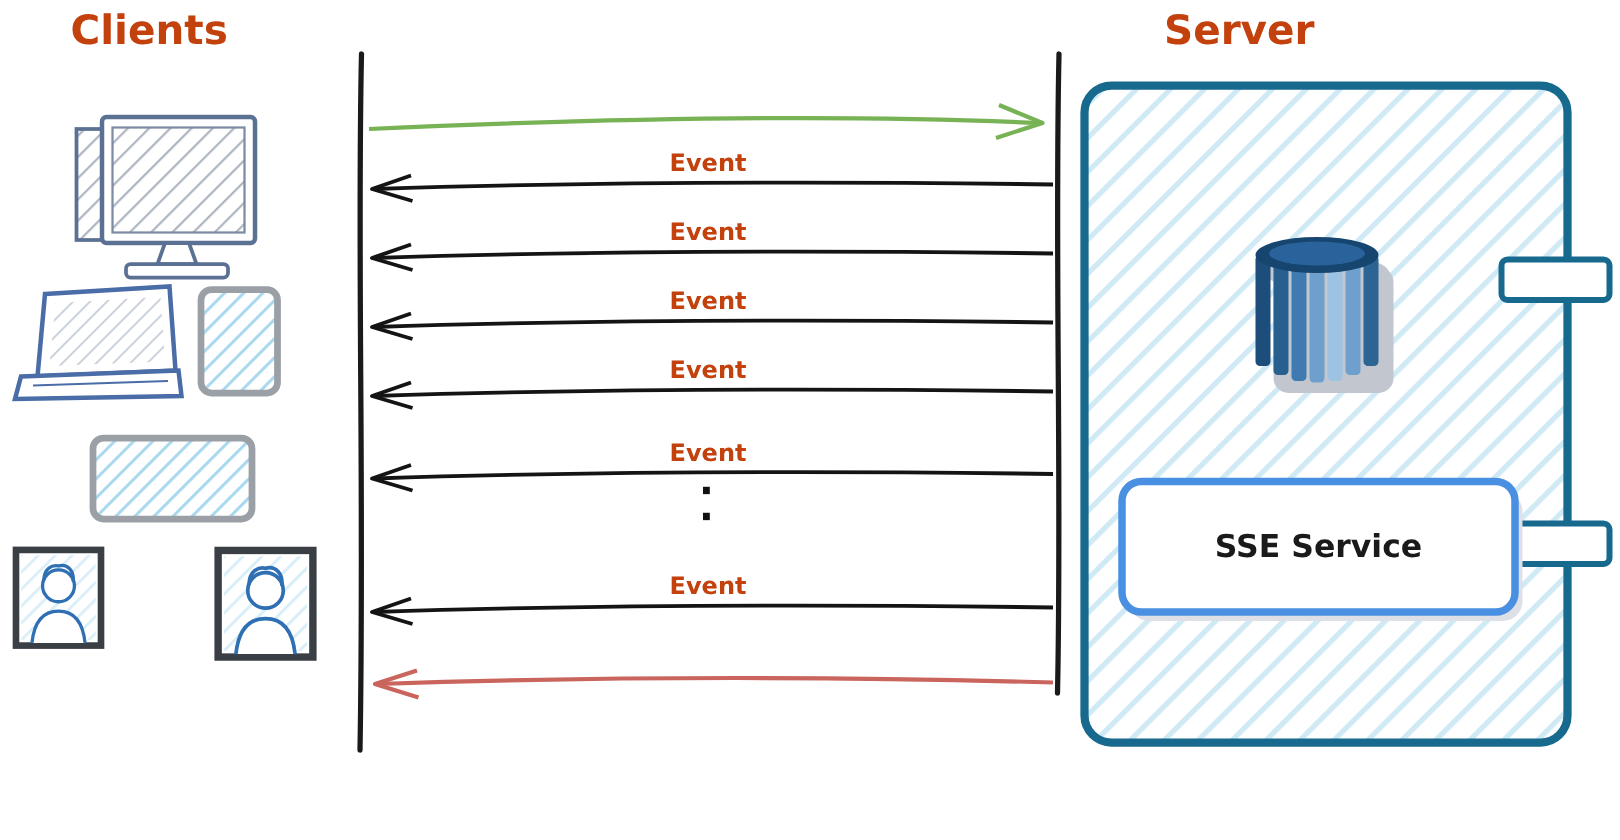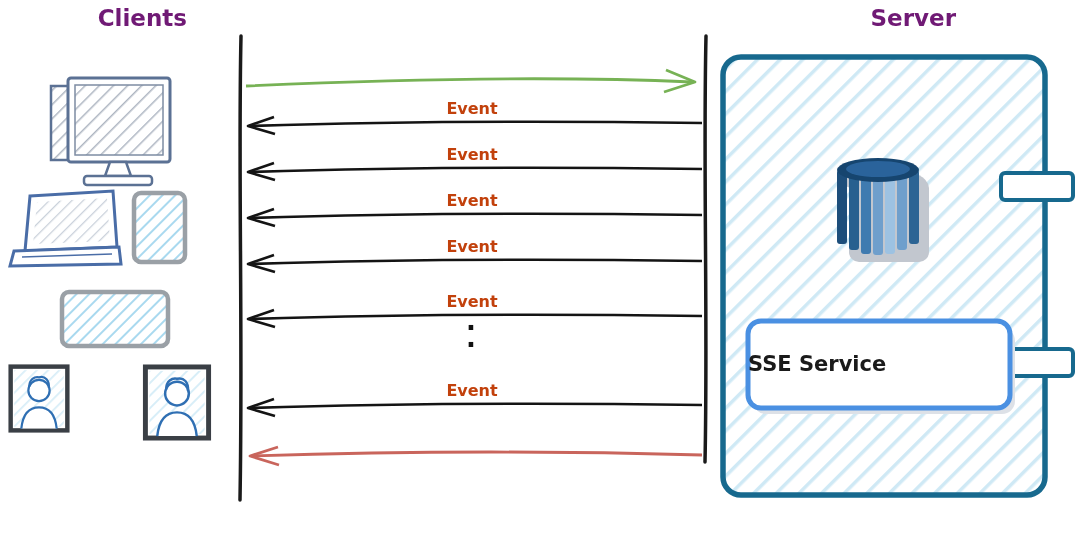--- a/index.html
+++ b/index.html
@@ -1,27 +1,27 @@
 <!DOCTYPE html>
 <html><head>
 <meta charset="utf-8">
 <style>
   html,body{margin:0;padding:0;background:#ffffff;}
   body{font-family:"DejaVu Sans", sans-serif;}
   .canvas{position:relative;width:1080px;height:560px;background:#ffffff;overflow:hidden;}
   .canvas svg{position:absolute;left:0;top:0;}
-  .title{position:absolute;font-size:23px;font-weight:800;color:#701a75;text-align:right;width:140px;}
+  .title{position:absolute;font-size:27px;font-weight:800;color:#c2410c;text-align:left;width:140px;}
   .title-clients{left:47px;top:5px;}
-  .title-server{left:816px;top:5px;}
+  .title-server{left:776px;top:5px;}
   .seq-label{position:absolute;left:352px;width:240px;text-align:center;font-weight:700;font-size:16px;color:#c2410c;}
   .lbl-connection{color:#77b255;}
   .lbl-close{color:#c9655c;}
   .seq-dots{position:absolute;left:456px;width:30px;text-align:center;top:320px;font-size:26px;font-weight:900;color:#111;
             line-height:17px;white-space:pre-line;}
-  .sse-label{position:absolute;left:748px;top:352px;width:262px;font-size:21px;font-weight:800;color:#1a1a1a;}
+  .sse-label{position:absolute;left:748px;top:352px;width:262px;text-align:center;font-size:21px;font-weight:800;color:#1a1a1a;}
 </style>
 </head>
 <body>
 
 <div class="canvas">
 
   <svg width="1080" height="560" viewBox="0 0 1080 560">
     <defs>
       <pattern id="hatchServer" width="16" height="16" patternUnits="userSpaceOnUse" patternTransform="rotate(45)">
         <rect width="16" height="16" fill="#ffffff"></rect>

